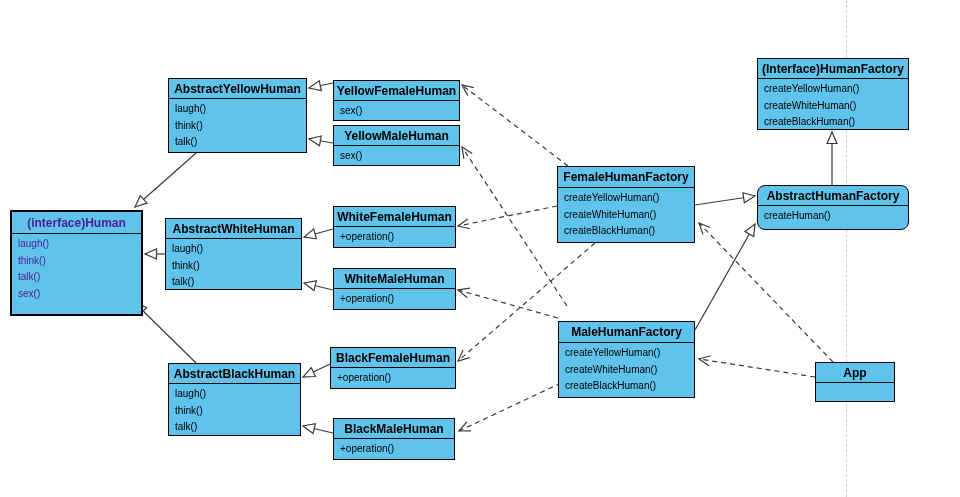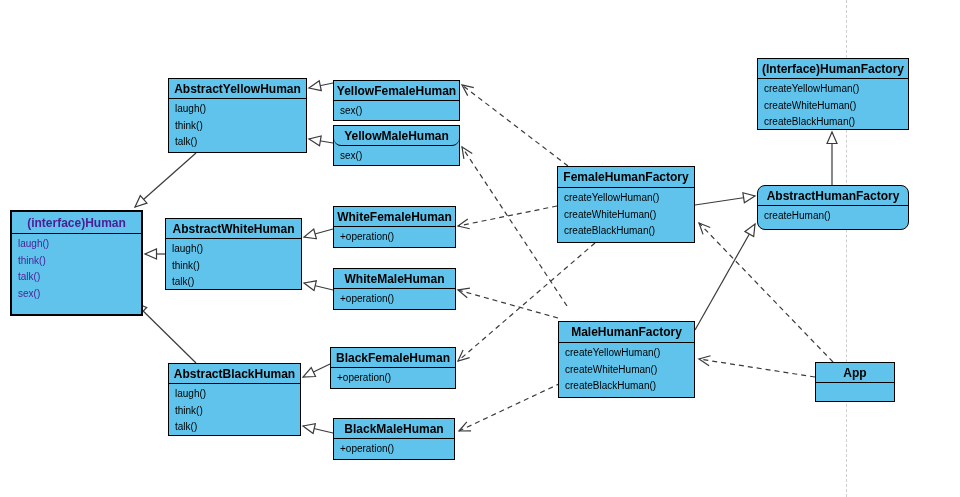--- a/index.html
+++ b/index.html
@@ -111,21 +111,21 @@
           <div class="uml-member">talk()</div>
         </div>
       </div>
       <div class="uml-node" style="left: 333px; top: 58px; width: 127px; height: 41px; background: rgb(95, 195, 235); border-color: rgb(0, 0, 0); color: rgb(0, 0, 0); margin-top: 22px;">
         <div class="uml-title" style="height: 20px; border-bottom-color: rgb(0, 0, 0);">YellowFemaleHuman</div>
         <div class="uml-body">
           <div class="uml-member">sex()</div>
         </div>
       </div>
       <div class="uml-node" style="left: 333px; top: 125px; width: 127px; height: 41px; background: rgb(95, 195, 235); border-color: rgb(0, 0, 0); color: rgb(0, 0, 0);">
-        <div class="uml-title" style="height: 20px; border-bottom-color: rgb(0, 0, 0); border-radius: 7px;">YellowMaleHuman</div>
+        <div class="uml-title" style="height: 20px; border-bottom-color: rgb(0, 0, 0);">YellowMaleHuman</div>
         <div class="uml-body">
           <div class="uml-member">sex()</div>
         </div>
       </div>
       <div class="uml-node" style="left: 165px; top: 218px; width: 137px; height: 72px; background: rgb(95, 195, 235); border-color: rgb(0, 0, 0); color: rgb(0, 0, 0);">
         <div class="uml-title" style="height: 20px; border-bottom-color: rgb(0, 0, 0);">AbstractWhiteHuman</div>
         <div class="uml-body">
           <div class="uml-member">laugh()</div>
           <div class="uml-member">think()</div>
           <div class="uml-member">talk()</div>

